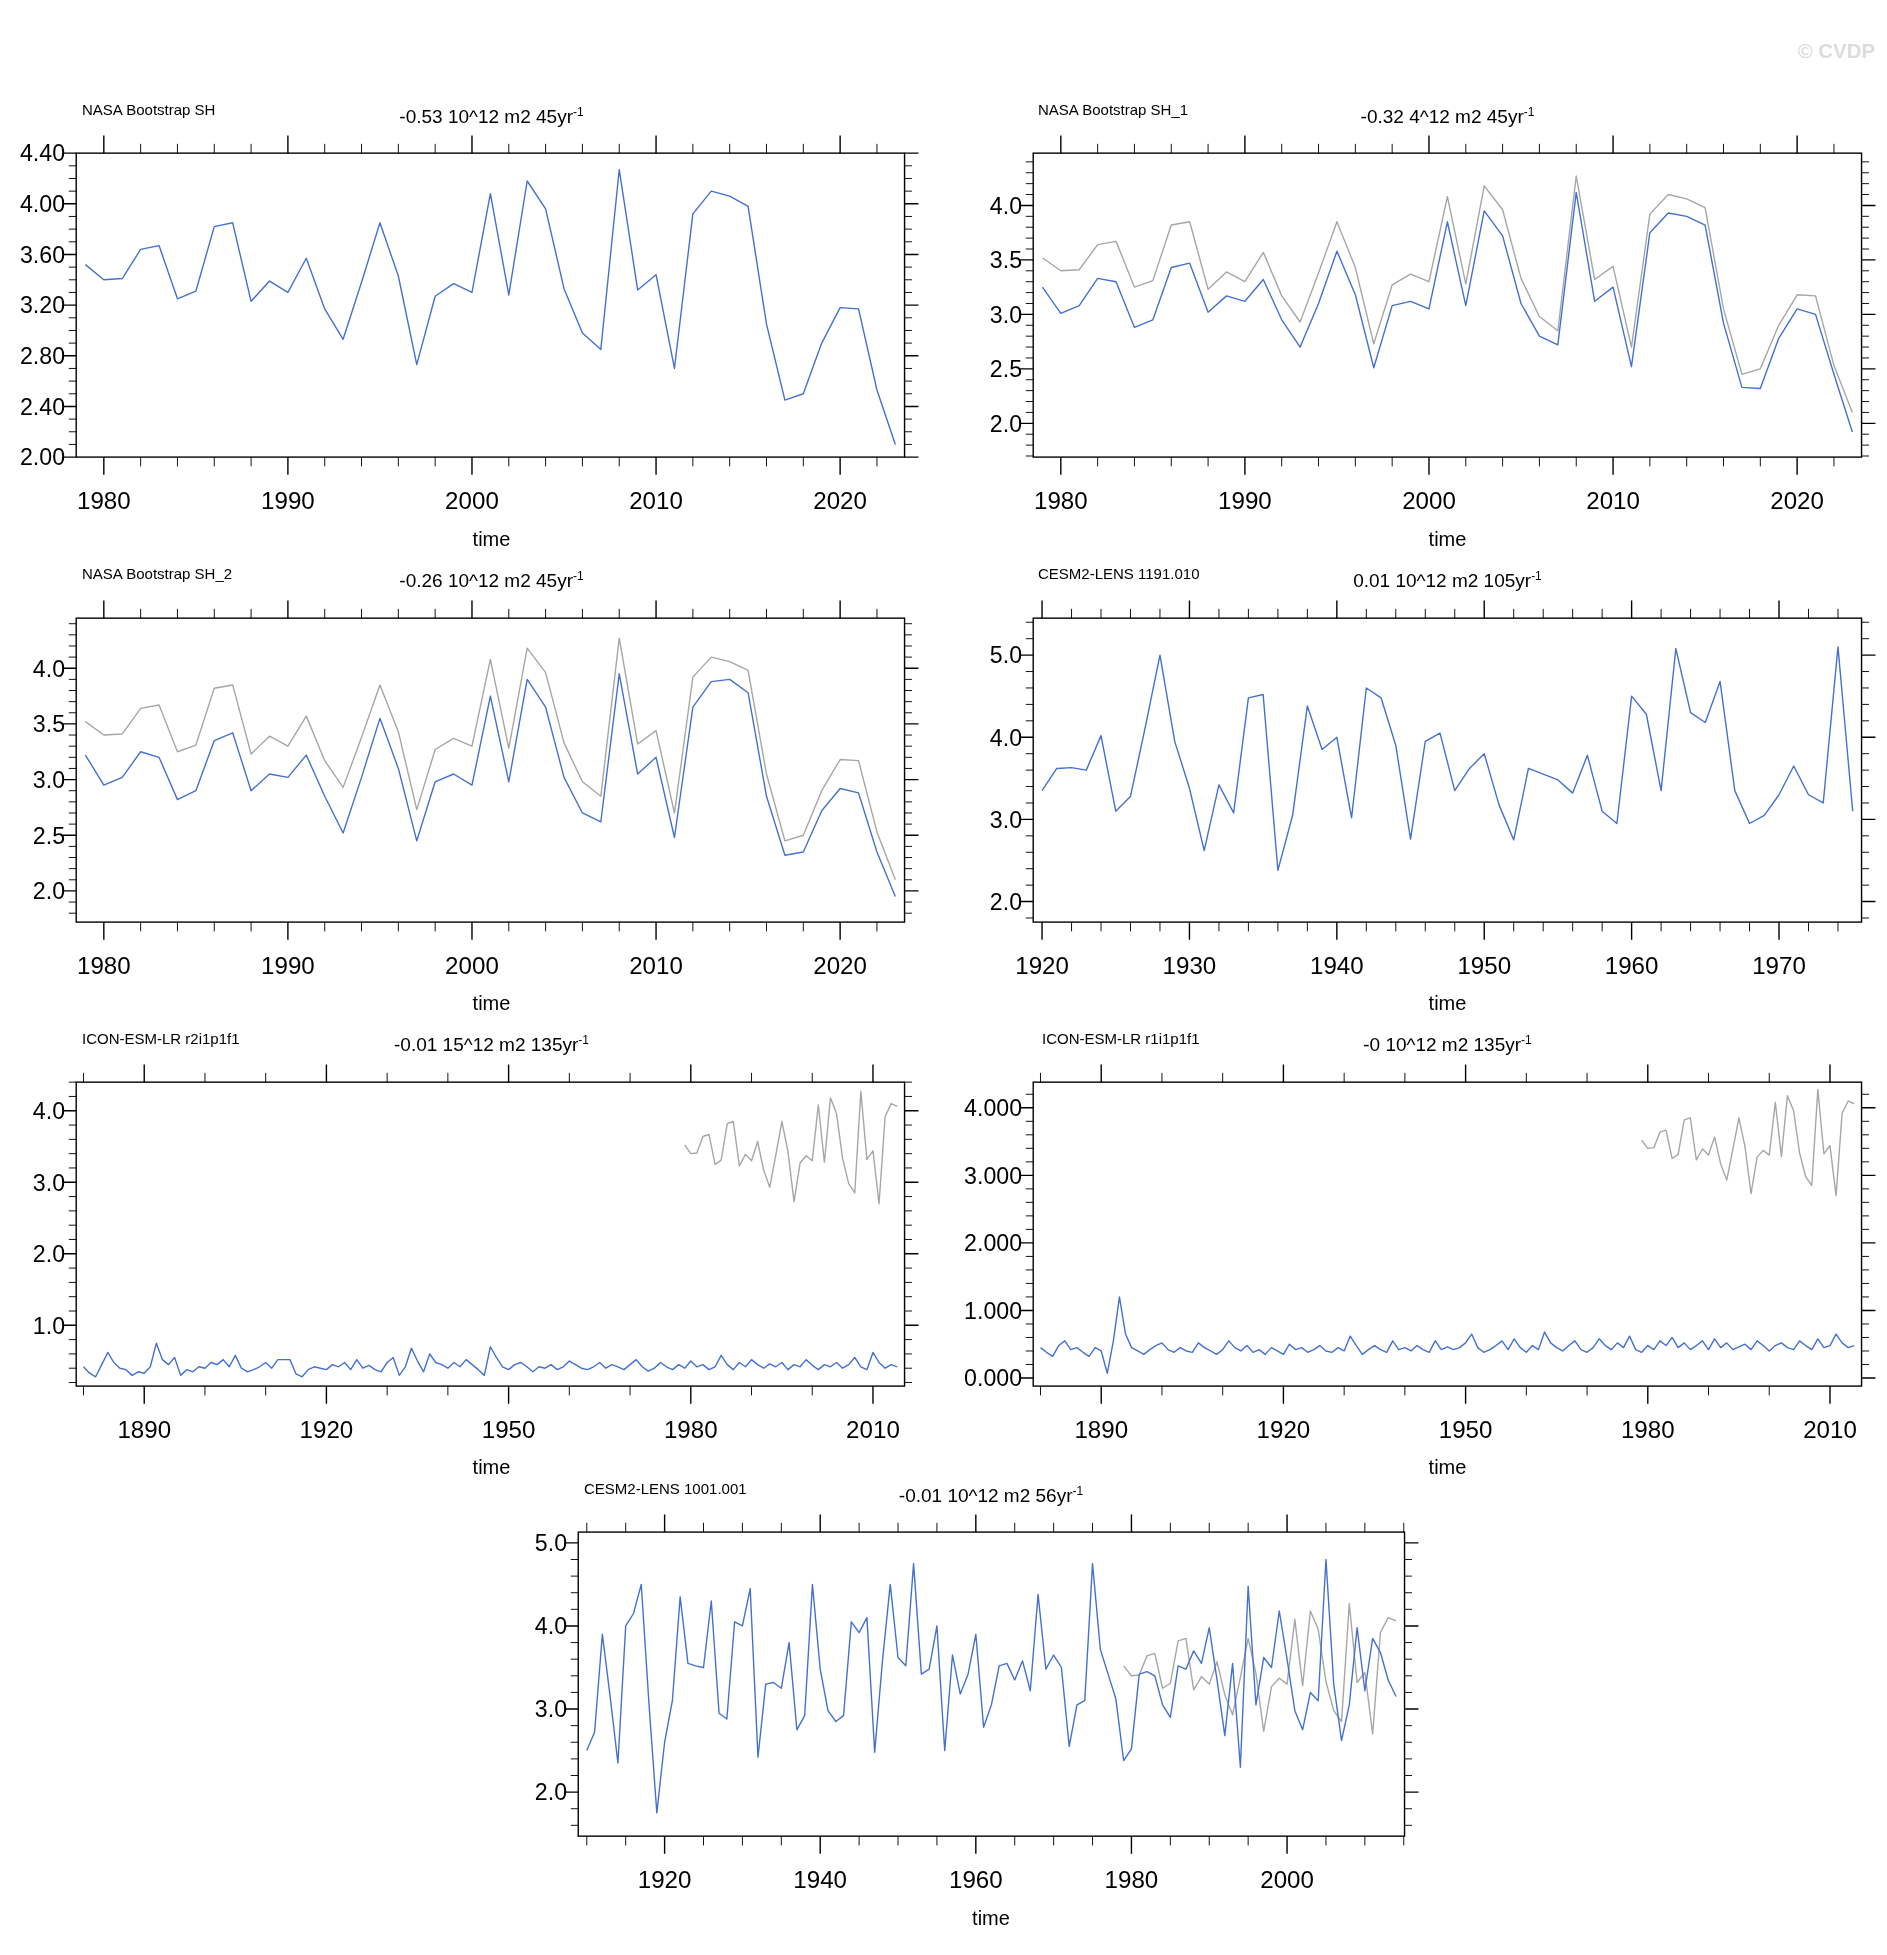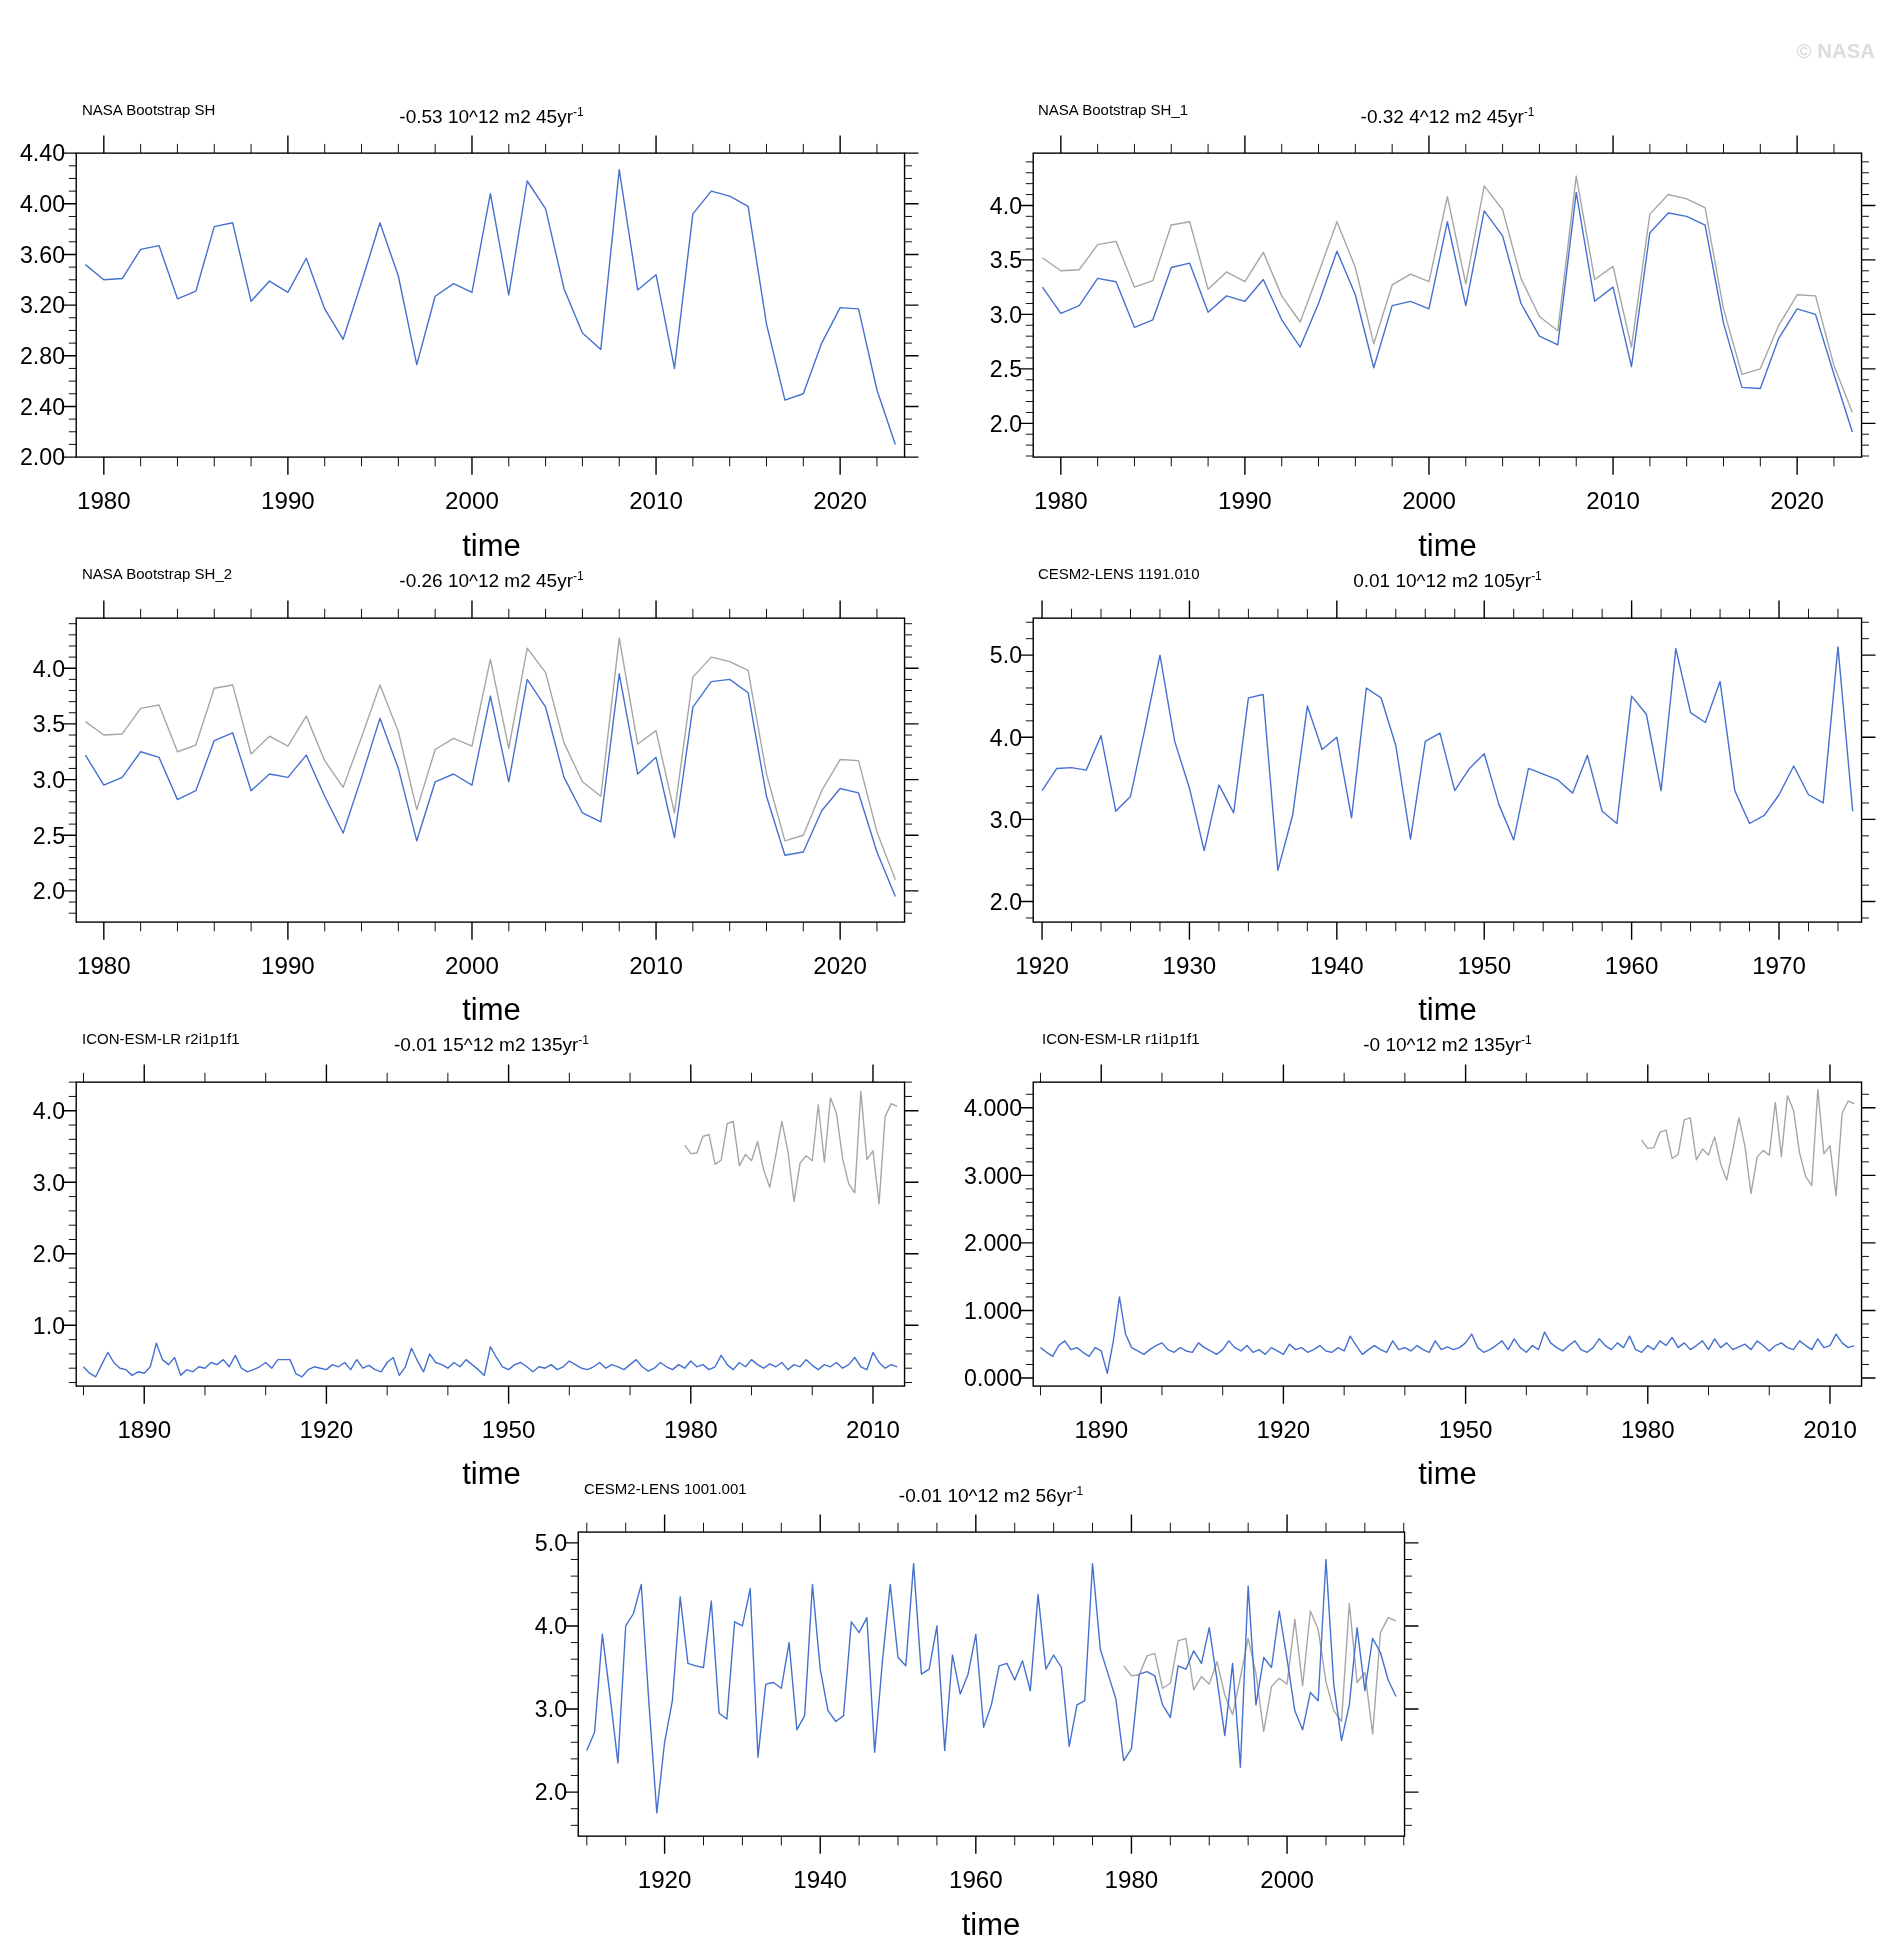--- a/index.html
+++ b/index.html
@@ -15,31 +15,31 @@
     position:absolute;top:40px;right:13px;font-size:20.4px;font-weight:bold;color:#dcdcdc;
   }
   .panel-title{
     position:absolute;font-size:15px;white-space:nowrap;text-align:center;
   }
   .panel-trend{
     position:absolute;font-size:19px;text-align:center;white-space:nowrap;
   }
   .panel-trend sup{font-size:12px;}
   .axis-time{
-    position:absolute;font-size:31px;text-align:center;
+    position:absolute;font-size:20px;text-align:center;
   }
   .chart-host svg text{font-family:"Liberation Sans", sans-serif;fill:#000;}
   .chart-host svg .xlab{font-size:52px;}
   .chart-host svg .ylab{font-size:50px;}
 </style>
 </head>
 <body>
 
 <div id="page">
-  <div class="watermark">© NASA</div>
+  <div class="watermark">© CVDP</div>
 
   <div class="panel">
     <div class="panel-title" style="left: 82px; top: 101px;">NASA Bootstrap SH</div>
     <div class="panel-trend" style="left: 77px; width: 829px; top: 105px;"><span>-0.53 10^12 m2 45yr</span><sup>-1</sup></div>
     <div class="chart-host">
         <svg viewBox="-10 270 2045 865" style="position: absolute; left: -4.6px; top: 125px; width: 949px; height: 402px; overflow: visible;">
           <path d="M303.83333333333337 985v20M303.83333333333337 330v-20M383.16666666666663 985v20M383.16666666666663 330v-20M462.5 985v20M462.5 330v-20M541.8333333333333 985v20M541.8333333333333 330v-20M700.5 985v20M700.5 330v-20M779.8333333333334 985v20M779.8333333333334 330v-20M859.1666666666666 985v20M859.1666666666666 330v-20M938.5 985v20M938.5 330v-20M1097.1666666666667 985v20M1097.1666666666667 330v-20M1176.5 985v20M1176.5 330v-20M1255.8333333333335 985v20M1255.8333333333335 330v-20M1335.1666666666667 985v20M1335.1666666666667 330v-20M1493.8333333333333 985v20M1493.8333333333333 330v-20M1573.1666666666665 985v20M1573.1666666666665 330v-20M1652.5 985v20M1652.5 330v-20M1731.8333333333333 985v20M1731.8333333333333 330v-20M1890.5 985v20M1890.5 330v-20M165 957.7083333333333h-16M1950 957.7083333333333h16M165 930.4166666666666h-16M1950 930.4166666666666h16M165 903.125h-16M1950 903.125h16M165 848.5416666666667h-16M1950 848.5416666666667h16M165 821.25h-16M1950 821.25h16M165 793.9583333333333h-16M1950 793.9583333333333h16M165 739.3750000000001h-16M1950 739.3750000000001h16M165 712.0833333333334h-16M1950 712.0833333333334h16M165 684.7916666666667h-16M1950 684.7916666666667h16M165 630.2083333333335h-16M1950 630.2083333333335h16M165 602.9166666666667h-16M1950 602.9166666666667h16M165 575.625h-16M1950 575.625h16M165 521.0416666666667h-16M1950 521.0416666666667h16M165 493.75000000000017h-16M1950 493.75000000000017h16M165 466.4583333333335h-16M1950 466.4583333333335h16M165 411.8750000000001h-16M1950 411.8750000000001h16M165 384.58333333333337h-16M1950 384.58333333333337h16M165 357.29166666666674h-16M1950 357.29166666666674h16" stroke="#000000" stroke-width="2" fill="none"></path>
           <path d="M224.5 985v38M224.5 330v-38M621.1666666666666 985v38M621.1666666666666 330v-38M1017.8333333333334 985v38M1017.8333333333334 330v-38M1414.5 985v38M1414.5 330v-38M1811.1666666666667 985v38M1811.1666666666667 330v-38M165 985h-30M1950 985h30M165 875.8333333333334h-30M1950 875.8333333333334h30M165 766.6666666666667h-30M1950 766.6666666666667h30M165 657.5h-30M1950 657.5h30M165 548.3333333333334h-30M1950 548.3333333333334h30M165 439.16666666666674h-30M1950 439.16666666666674h30M165 330h-30M1950 330h30" stroke="#000000" stroke-width="3" fill="none"></path>
           <rect x="165" y="330" width="1785" height="655" fill="none" stroke="#000000" stroke-width="3"></rect>
           <text x="224.5" y="1097" text-anchor="middle" class="xlab">1980</text>

